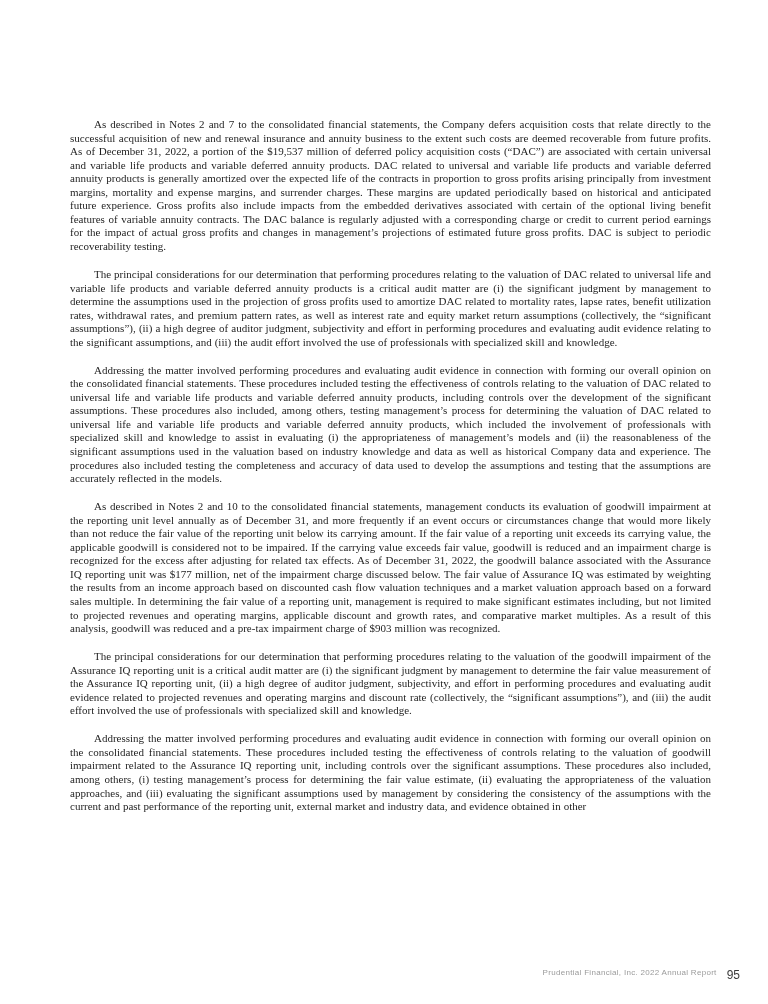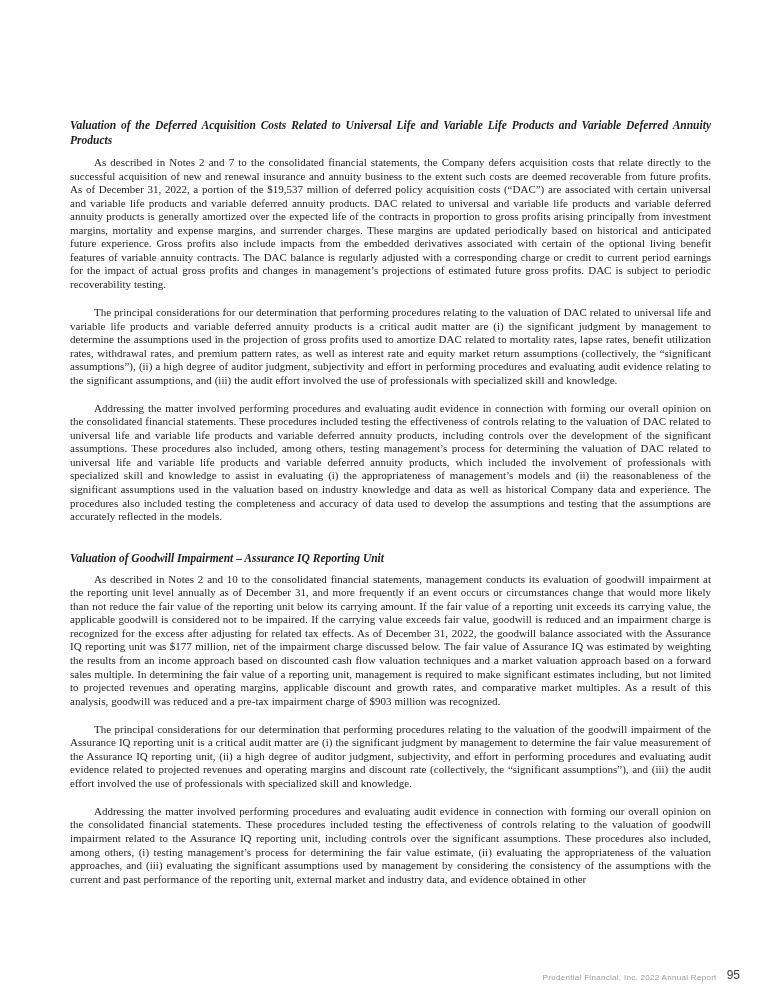--- a/index.html
+++ b/index.html
@@ -43,49 +43,47 @@
     word-spacing: 0.2px;
   }
   p.body-para:last-child {
     margin-bottom: 0;
   }
   .footer {
     position: absolute;
     right: 28px;
     bottom: 22px;
     display: flex;
-    align-items: flex-end;
+    align-items: flex-start;
     gap: 10px;
     font-family: "Liberation Sans", "DejaVu Sans", sans-serif;
   }
   .footer-report-name {
     font-size: 8px;
     letter-spacing: 0.3px;
     color: #9b9b9b;
   }
   .footer-page-number {
     font-size: 12px;
     color: #3c3c3c;
   }
 </style>
 </head>
 <body>
 
 <div class="page">
   <div class="content">
 
-    <h2 class="section-heading">Valuation of the Deferred Acquisition Costs Related to Universal Life and Variable Life Products and Variable Deferred Annuity Products</h2>
 
     <p class="body-para">As described in Notes 2 and 7 to the consolidated financial statements, the Company defers acquisition costs that relate directly to the successful acquisition of new and renewal insurance and annuity business to the extent such costs are deemed recoverable from future profits. As of December 31, 2022, a portion of the $19,537 million of deferred policy acquisition costs (“DAC”) are associated with certain universal and variable life products and variable deferred annuity products. DAC related to universal and variable life products and variable deferred annuity products is generally amortized over the expected life of the contracts in proportion to gross profits arising principally from investment margins, mortality and expense margins, and surrender charges. These margins are updated periodically based on historical and anticipated future experience. Gross profits also include impacts from the embedded derivatives associated with certain of the optional living benefit features of variable annuity contracts. The DAC balance is regularly adjusted with a corresponding charge or credit to current period earnings for the impact of actual gross profits and changes in management’s projections of estimated future gross profits. DAC is subject to periodic recoverability testing.</p>
 
     <p class="body-para">The principal considerations for our determination that performing procedures relating to the valuation of DAC related to universal life and variable life products and variable deferred annuity products is a critical audit matter are (i) the significant judgment by management to determine the assumptions used in the projection of gross profits used to amortize DAC related to mortality rates, lapse rates, benefit utilization rates, withdrawal rates, and premium pattern rates, as well as interest rate and equity market return assumptions (collectively, the “significant assumptions”), (ii) a high degree of auditor judgment, subjectivity and effort in performing procedures and evaluating audit evidence relating to the significant assumptions, and (iii) the audit effort involved the use of professionals with specialized skill and knowledge.</p>
 
     <p class="body-para">Addressing the matter involved performing procedures and evaluating audit evidence in connection with forming our overall opinion on the consolidated financial statements. These procedures included testing the effectiveness of controls relating to the valuation of DAC related to universal life and variable life products and variable deferred annuity products, including controls over the development of the significant assumptions. These procedures also included, among others, testing management’s process for determining the valuation of DAC related to universal life and variable life products and variable deferred annuity products, which included the involvement of professionals with specialized skill and knowledge to assist in evaluating (i) the appropriateness of management’s models and (ii) the reasonableness of the significant assumptions used in the valuation based on industry knowledge and data as well as historical Company data and experience. The procedures also included testing the completeness and accuracy of data used to develop the assumptions and testing that the assumptions are accurately reflected in the models.</p>
 
-    <h2 class="section-heading second">Valuation of Goodwill Impairment – Assurance IQ Reporting Unit</h2>
 
     <p class="body-para">As described in Notes 2 and 10 to the consolidated financial statements, management conducts its evaluation of goodwill impairment at the reporting unit level annually as of December 31, and more frequently if an event occurs or circumstances change that would more likely than not reduce the fair value of the reporting unit below its carrying amount. If the fair value of a reporting unit exceeds its carrying value, the applicable goodwill is considered not to be impaired. If the carrying value exceeds fair value, goodwill is reduced and an impairment charge is recognized for the excess after adjusting for related tax effects. As of December 31, 2022, the goodwill balance associated with the Assurance IQ reporting unit was $177 million, net of the impairment charge discussed below. The fair value of Assurance IQ was estimated by weighting the results from an income approach based on discounted cash flow valuation techniques and a market valuation approach based on a forward sales multiple. In determining the fair value of a reporting unit, management is required to make significant estimates including, but not limited to projected revenues and operating margins, applicable discount and growth rates, and comparative market multiples. As a result of this analysis, goodwill was reduced and a pre-tax impairment charge of $903 million was recognized.</p>
 
     <p class="body-para">The principal considerations for our determination that performing procedures relating to the valuation of the goodwill impairment of the Assurance IQ reporting unit is a critical audit matter are (i) the significant judgment by management to determine the fair value measurement of the Assurance IQ reporting unit, (ii) a high degree of auditor judgment, subjectivity, and effort in performing procedures and evaluating audit evidence related to projected revenues and operating margins and discount rate (collectively, the “significant assumptions”), and (iii) the audit effort involved the use of professionals with specialized skill and knowledge.</p>
 
     <p class="body-para">Addressing the matter involved performing procedures and evaluating audit evidence in connection with forming our overall opinion on the consolidated financial statements. These procedures included testing the effectiveness of controls relating to the valuation of goodwill impairment related to the Assurance IQ reporting unit, including controls over the significant assumptions. These procedures also included, among others, (i) testing management’s process for determining the fair value estimate, (ii) evaluating the appropriateness of the valuation approaches, and (iii) evaluating the significant assumptions used by management by considering the consistency of the assumptions with the current and past performance of the reporting unit, external market and industry data, and evidence obtained in other</p>
 
   </div>
 
   <div class="footer">

